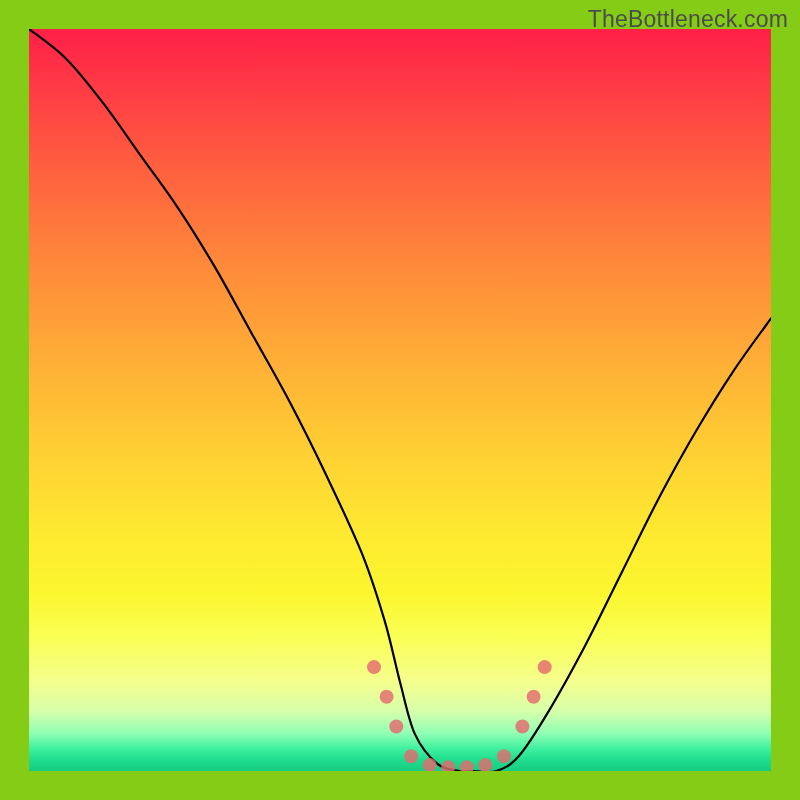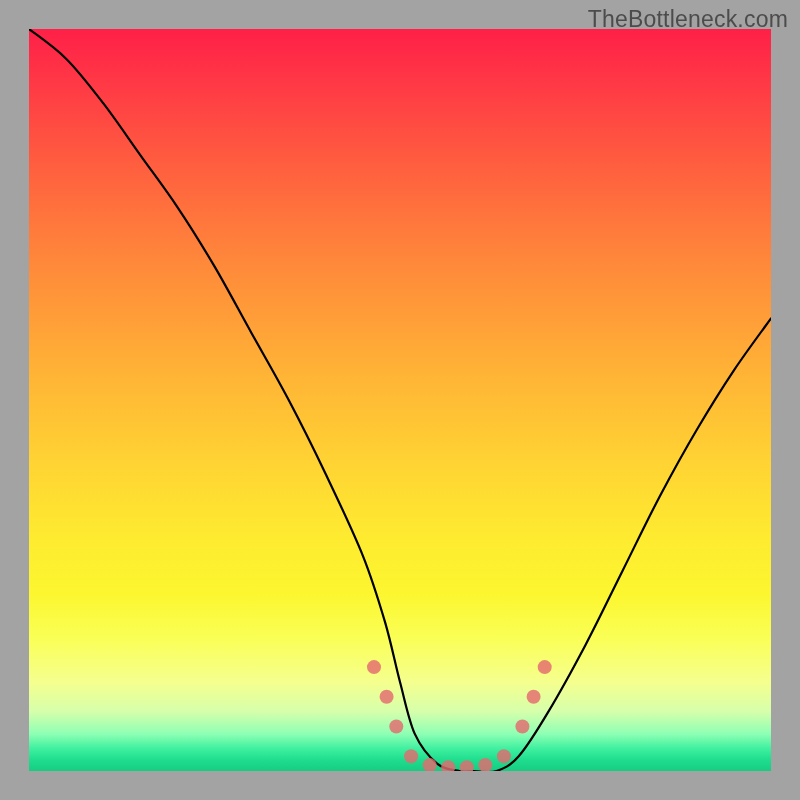--- a/index.html
+++ b/index.html
@@ -8,21 +8,21 @@
     width: 800px;
     height: 800px;
     background: #000;
     font-family: Arial, Helvetica, sans-serif;
     overflow: hidden;
   }
   .frame {
     position: absolute;
     left: 0; top: 0;
     width: 800px; height: 800px;
-    background: #a3a3a3;
+    background: #84cc16;
   }
   .plot {
     position: absolute;
     left: 29px;
     top: 29px;
     width: 742px;
     height: 742px;
     
     background: linear-gradient(to bottom,
       #ff2047 0%,

